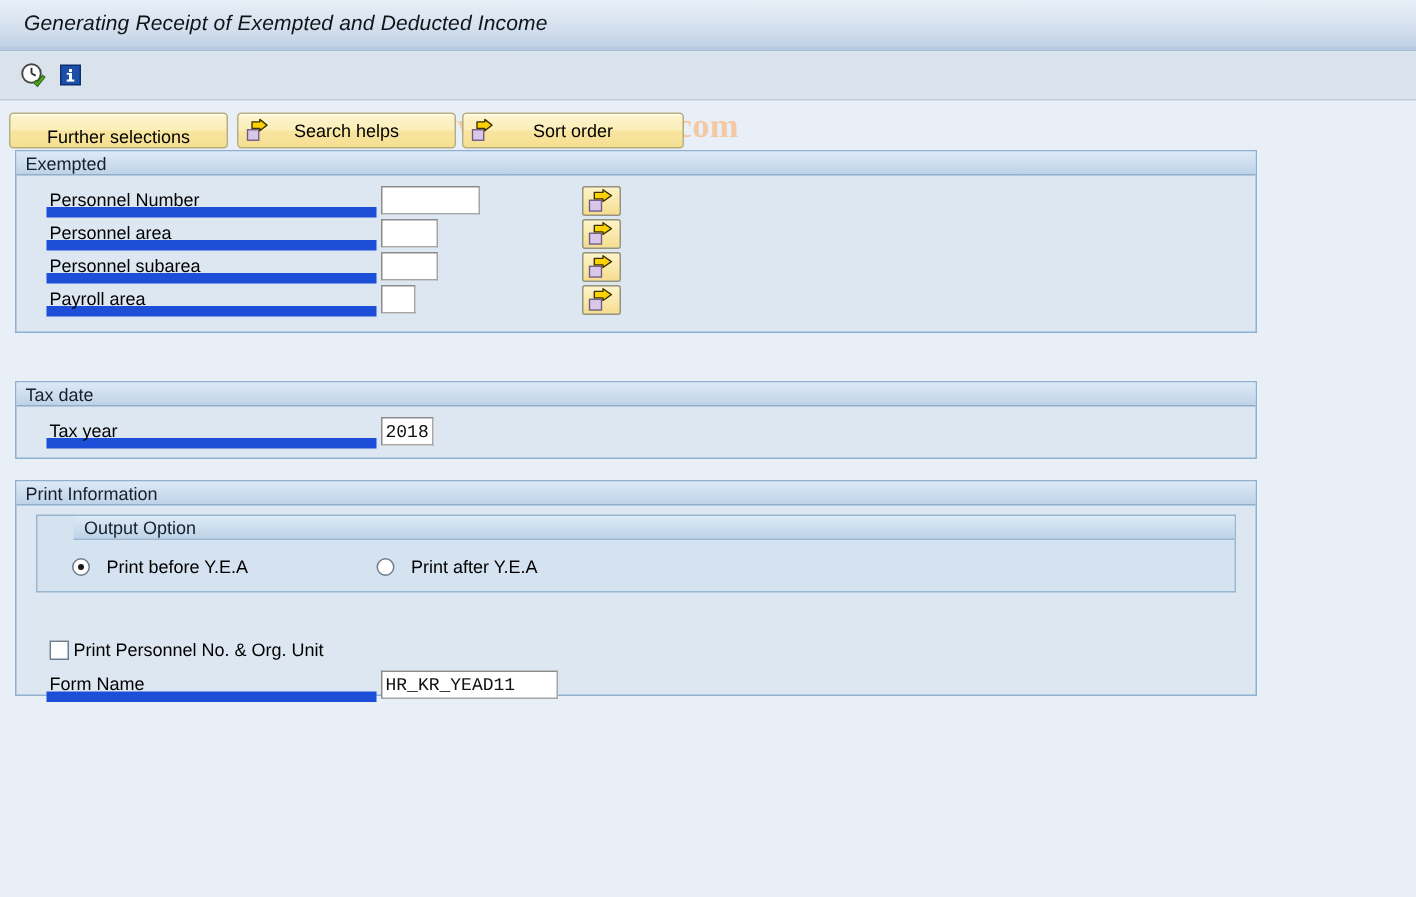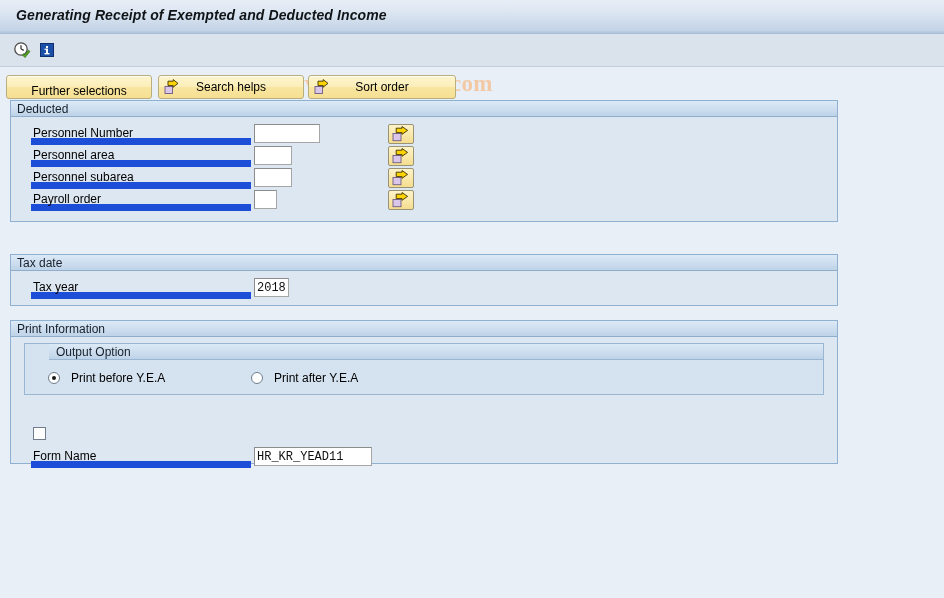--- a/index.html
+++ b/index.html
@@ -23,21 +23,21 @@
     left: 0; top: 0;
     width: 944px; height: 34px;
     background: linear-gradient(to bottom, #e7eef6 0%, #dde7f2 35%, #c3d3e6 92%, #b0c4dc 100%);
     border-bottom: 1px solid #a8bdd6;
     box-sizing: border-box;
   }
   .titlebar .title-text {
     position: absolute;
     left: 16px; top: 7px;
     font-size: 14px;
-    font-weight: bold;
+    font-weight: normal;
     font-style: italic;
     letter-spacing: 0.1px;
     color: #101417;
     white-space: nowrap;
     text-align: center;
   }
 
   
   .toolbar {
     position: absolute;
@@ -297,21 +297,21 @@
         <rect x="1" y="7.5" width="7.5" height="7" fill="#d9c6e8" stroke="#6d5b82" stroke-width="0.9"></rect>
         <path d="M4 2.2 L9.2 2.2 L9.2 0.6 L14 4.4 L9.2 8.2 L9.2 6.6 L4 6.6 Z" fill="#fbd302" stroke="#3c3000" stroke-width="0.9" stroke-linejoin="round"></path>
       </svg>
     </span>
     <span class="blabel">Sort order</span>
   </div>
 </div>
 
 <div class="panel" id="panel-selection" style="left:10px; top:100px; width:828px; height:122px;">
   <div class="panel-head">
-    <span class="ph-text">Deducted</span>
+    <span class="ph-text">Exempted</span>
   </div>
   <div class="panel-body">
 
     <div class="frow" style="top:6px; width:220px;">
       <span class="flabel">Personnel Number</span>
     </div>
     <input class="sapinput" type="text" style="left: 243px; top: 7px; width: 66px;" value="">
     <div class="mcbtn" style="left:377px; top:7px;">
       <svg width="19" height="16" viewBox="0 0 19 16">
         <rect x="1" y="7.5" width="8" height="7.2" fill="#d9c6e8" stroke="#6d5b82" stroke-width="0.9"></rect>
@@ -335,21 +335,21 @@
     </div>
     <input class="sapinput" type="text" style="left: 243px; top: 51px; width: 38px;" value="">
     <div class="mcbtn" style="left:377px; top:51px;">
       <svg width="19" height="16" viewBox="0 0 19 16">
         <rect x="1" y="7.5" width="8" height="7.2" fill="#d9c6e8" stroke="#6d5b82" stroke-width="0.9"></rect>
         <path d="M4.2 2.2 L10 2.2 L10 0.5 L15.6 4.4 L10 8.3 L10 6.6 L4.2 6.6 Z" fill="#fbd302" stroke="#3c3000" stroke-width="0.9" stroke-linejoin="round"></path>
       </svg>
     </div>
 
     <div class="frow" style="top:72px; width:220px;">
-      <span class="flabel">Payroll order</span>
+      <span class="flabel">Payroll area</span>
     </div>
     <input class="sapinput" type="text" style="left: 243px; top: 73px; width: 23px;" value="">
     <div class="mcbtn" style="left:377px; top:73px;">
       <svg width="19" height="16" viewBox="0 0 19 16">
         <rect x="1" y="7.5" width="8" height="7.2" fill="#d9c6e8" stroke="#6d5b82" stroke-width="0.9"></rect>
         <path d="M4.2 2.2 L10 2.2 L10 0.5 L15.6 4.4 L10 8.3 L10 6.6 L4.2 6.6 Z" fill="#fbd302" stroke="#3c3000" stroke-width="0.9" stroke-linejoin="round"></path>
       </svg>
     </div>
 
   </div>
@@ -384,20 +384,21 @@
       </div>
 
       <div class="radio-wrap" style="left:226px; top:26px;">
         <span class="radio-dot"></span>
         <span class="rlabel">Print after Y.E.A</span>
       </div>
     </div>
 
     <div class="cb-wrap" style="left:22px; top:88px;">
       <span class="cb-box"></span>
+      <span class="cblabel">Print Personnel  No. &amp; Org. Unit</span>
     </div>
 
     <div class="frow" style="top:109px; width:220px;">
       <span class="flabel">Form Name</span>
     </div>
     <input class="sapinput" type="text" style="left: 243px; top: 110px; width: 118px;" value="HR_KR_YEAD11">
 
   </div>
 </div>
 

